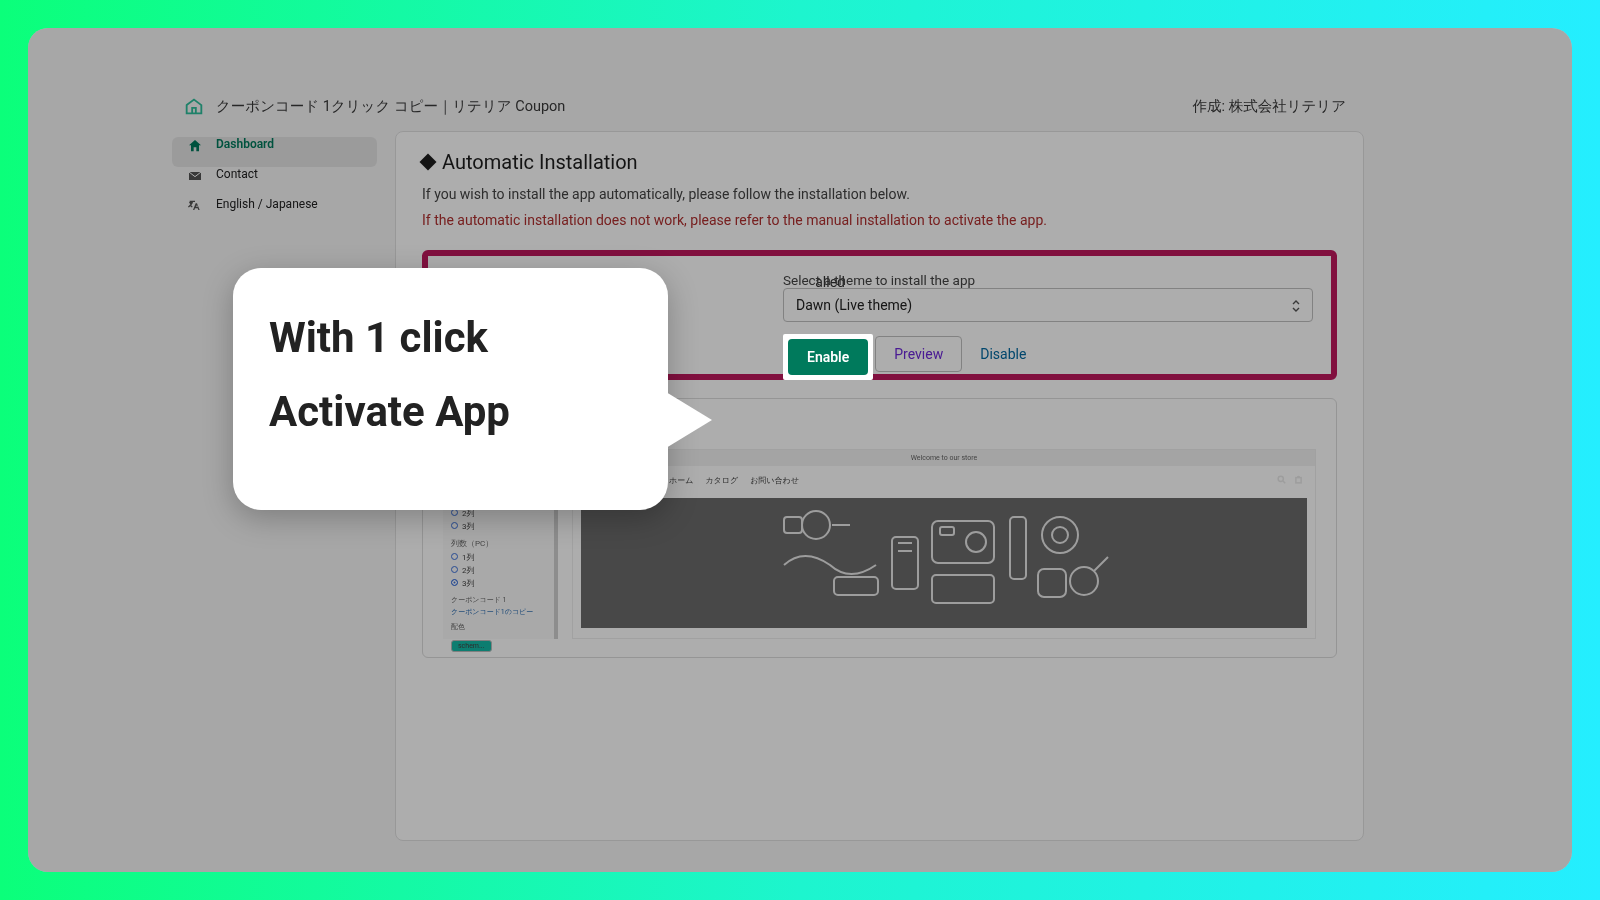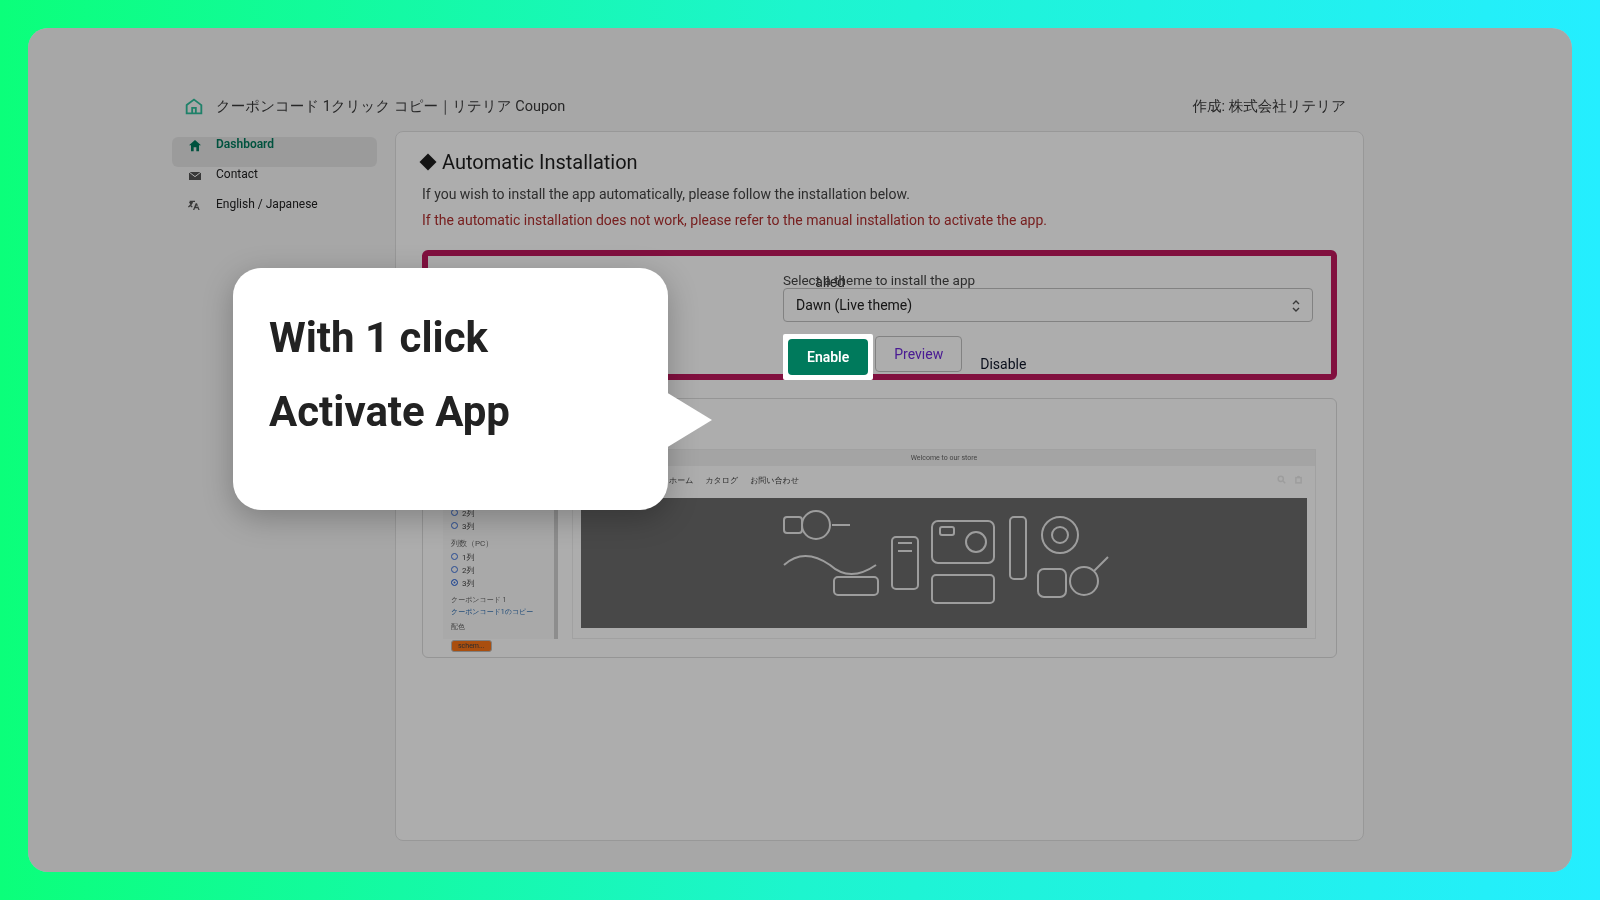--- a/index.html
+++ b/index.html
@@ -135,21 +135,21 @@
     height:36px;
     padding:0 18px;
     border-radius:4px;
     font-size:14px;
     display:inline-flex; align-items:center;
     cursor:pointer;
     border:1px solid transparent;
   }
   .btn-primary { background:#007a5c; color:#fff; font-weight:600;}
   .btn-outline { background:#fff; color:#6d28d9; border-color:#c0c0c0;}
-  .btn-link { background:transparent; color:#0f172a; border:none; padding:0 6px;align-items:flex-end;}
+  .btn-link { background:transparent; color:#0369a1; border:none; padding:0 6px;}
 
   .section-card {
     margin-top:18px;
     border:1px solid #dcdcdc;
     border-radius:6px;
     padding:18px 20px 0 20px;
     height:260px;
     overflow:hidden;
   }
   .section-card h3 { font-size:17px; font-weight:700; color:#1e1e1e; }
@@ -161,21 +161,21 @@
     font-size:8px;
     padding:6px 8px;
     color:#444;
   }
   .sect-sidebar .hdr { font-weight:700; display:flex; align-items:center; gap:4px; margin-bottom:4px;}
   .radio { width:7px;height:7px;border:1px solid #3a6fd8;border-radius:50%;display:inline-block;margin-right:4px;}
   .radio.on { background:#3a6fd8; box-shadow: inset 0 0 0 1.5px #fff;}
   .sect-sidebar .grp { margin:5px 0 2px 0; color:#666;}
   .sect-sidebar .opt { padding:1px 0; }
   .sect-sidebar .tiny { font-size:7px; }
-  .minibtn { margin-top:6px; display:inline-block; border:1px solid #bbb; background:#f97316; padding:1px 6px; font-size:7px; border-radius:3px;}
+  .minibtn { margin-top:6px; display:inline-block; border:1px solid #bbb; background:#14b8a6; padding:1px 6px; font-size:7px; border-radius:3px;}
   .sect-preview {
     flex:1;
     background:#fff;
     border:1px solid #eee;
     position:relative;
     overflow:hidden;
   }
   .announce { height:16px; background:#f2f2f2; font-size:7px; color:#666; display:flex; align-items:center; justify-content:center;}
   .storebar { height:28px; display:flex; align-items:center; padding:0 12px; gap:12px; font-size:8px; color:#444;}
   .storebar .sp { flex:1;}

